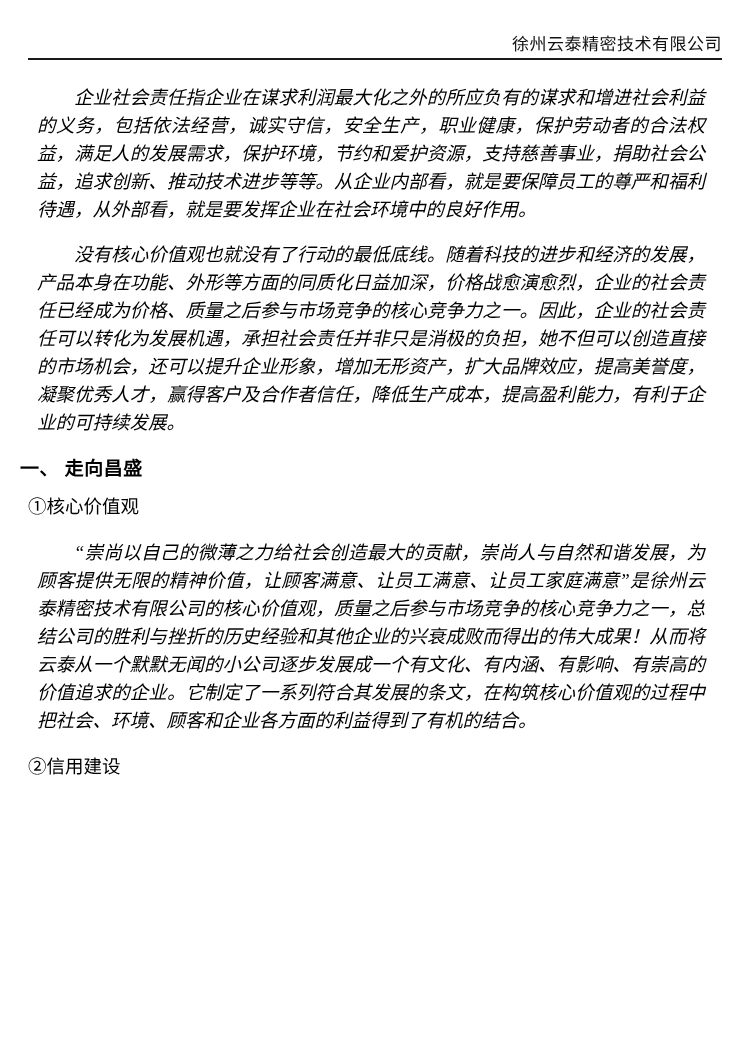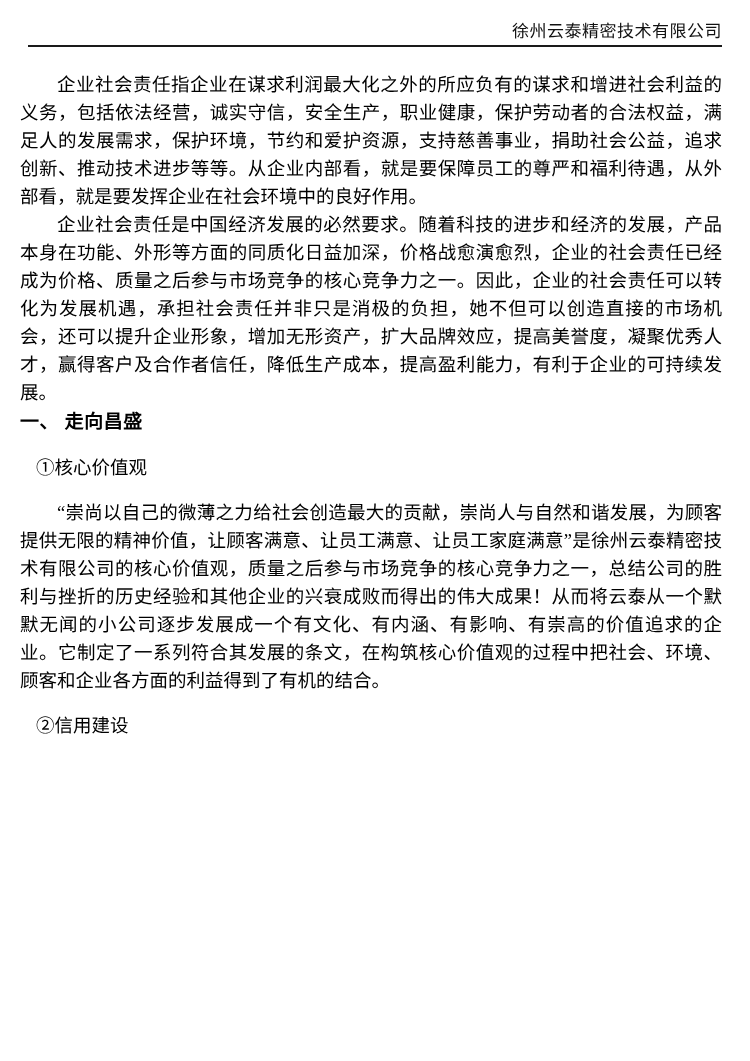--- a/index.html
+++ b/index.html
@@ -6,21 +6,21 @@
     margin: 0;
     padding: 0;
     background: #ffffff;
   }
   .page {
     position: relative;
     width: 750px;
     height: 917px;
     background: #ffffff;
     box-sizing: border-box;
-    padding: 21px 28px 0 20px;
+    padding: 34px 28px 0 20px;
     overflow: hidden;
     color: #000000;
     font-family: "Liberation Serif", "DejaVu Serif", serif;
   }
   
   .doc-header {
     margin-left: 8px;
   }
   .doc-header .company {
     text-align: right;
@@ -37,55 +37,56 @@
   
   .doc-body {
     margin-top: 24px;
     font-size: 18.5px;
     line-height: 28px;
     text-align: justify;
     text-justify: inter-ideograph;
     line-break: strict;
   }
   .para {
-    margin: 0;
+    margin: 17px;
     text-indent: 2em;
+    font-style: italic;
   }
   .heading-1 {
     margin: 0;
     font-family: "Liberation Sans", "DejaVu Sans", sans-serif;
     font-weight: 700;
     font-size: 19px;
     line-height: 30px;
     text-indent: 0;
     letter-spacing: 0.5px;
   }
   .sub-label {
-    margin: 16px;
+    margin: 8px;
     font-size: 18.5px;
     line-height: 30px;
     text-indent: 0;
   }
 </style>
 </head>
 <body>
 
 <div class="page">
 
   <div class="doc-header">
     <div class="company">徐州云泰精密技术有限公司</div>
     <div class="rule"></div>
   </div>
 
   <div class="doc-body">
 
     <p class="para">企业社会责任指企业在谋求利润最大化之外的所应负有的谋求和增进社会利益的义务，包括依法经营，诚实守信，安全生产，职业健康，保护劳动者的合法权益，满足人的发展需求，保护环境，节约和爱护资源，支持慈善事业，捐助社会公益，追求创新、推动技术进步等等。从企业内部看，就是要保障员工的尊严和福利待遇，从外部看，就是要发挥企业在社会环境中的良好作用。</p>
 
 
-    <p class="para">企业社会责任是中国经济发展的必然要求。随着科技的进步和经济的发展，产品本身在功能、外形等方面的同质化日益加深，价格战愈演愈烈，企业的社会责任已经成为价格、质量之后参与市场竞争的核心竞争力之一。因此，企业的社会责任可以转化为发展机遇，承担社会责任并非只是消极的负担，她不但可以创造直接的市场机会，还可以提升企业形象，增加无形资产，扩大品牌效应，提高美誉度，凝聚优秀人才，赢得客户及合作者信任，降低生产成本，提高盈利能力，有利于企业的可持续发展。</p>
+    <p class="para">没有核心价值观也就没有了行动的最低底线。随着科技的进步和经济的发展，产品本身在功能、外形等方面的同质化日益加深，价格战愈演愈烈，企业的社会责任已经成为价格、质量之后参与市场竞争的核心竞争力之一。因此，企业的社会责任可以转化为发展机遇，承担社会责任并非只是消极的负担，她不但可以创造直接的市场机会，还可以提升企业形象，增加无形资产，扩大品牌效应，提高美誉度，凝聚优秀人才，赢得客户及合作者信任，降低生产成本，提高盈利能力，有利于企业的可持续发展。</p>
 
 
     <h2 class="heading-1">一、 走向昌盛</h2>
 
     <p class="sub-label">①核心价值观</p>
 
 
     <p class="para">“崇尚以自己的微薄之力给社会创造最大的贡献，崇尚人与自然和谐发展，为顾客提供无限的精神价值，让顾客满意、让员工满意、让员工家庭满意”是徐州云泰精密技术有限公司的核心价值观，质量之后参与市场竞争的核心竞争力之一，总结公司的胜利与挫折的历史经验和其他企业的兴衰成败而得出的伟大成果！从而将云泰从一个默默无闻的小公司逐步发展成一个有文化、有内涵、有影响、有崇高的价值追求的企业。它制定了一系列符合其发展的条文，在构筑核心价值观的过程中把社会、环境、顾客和企业各方面的利益得到了有机的结合。</p>
 
     <p class="sub-label">②信用建设</p>

